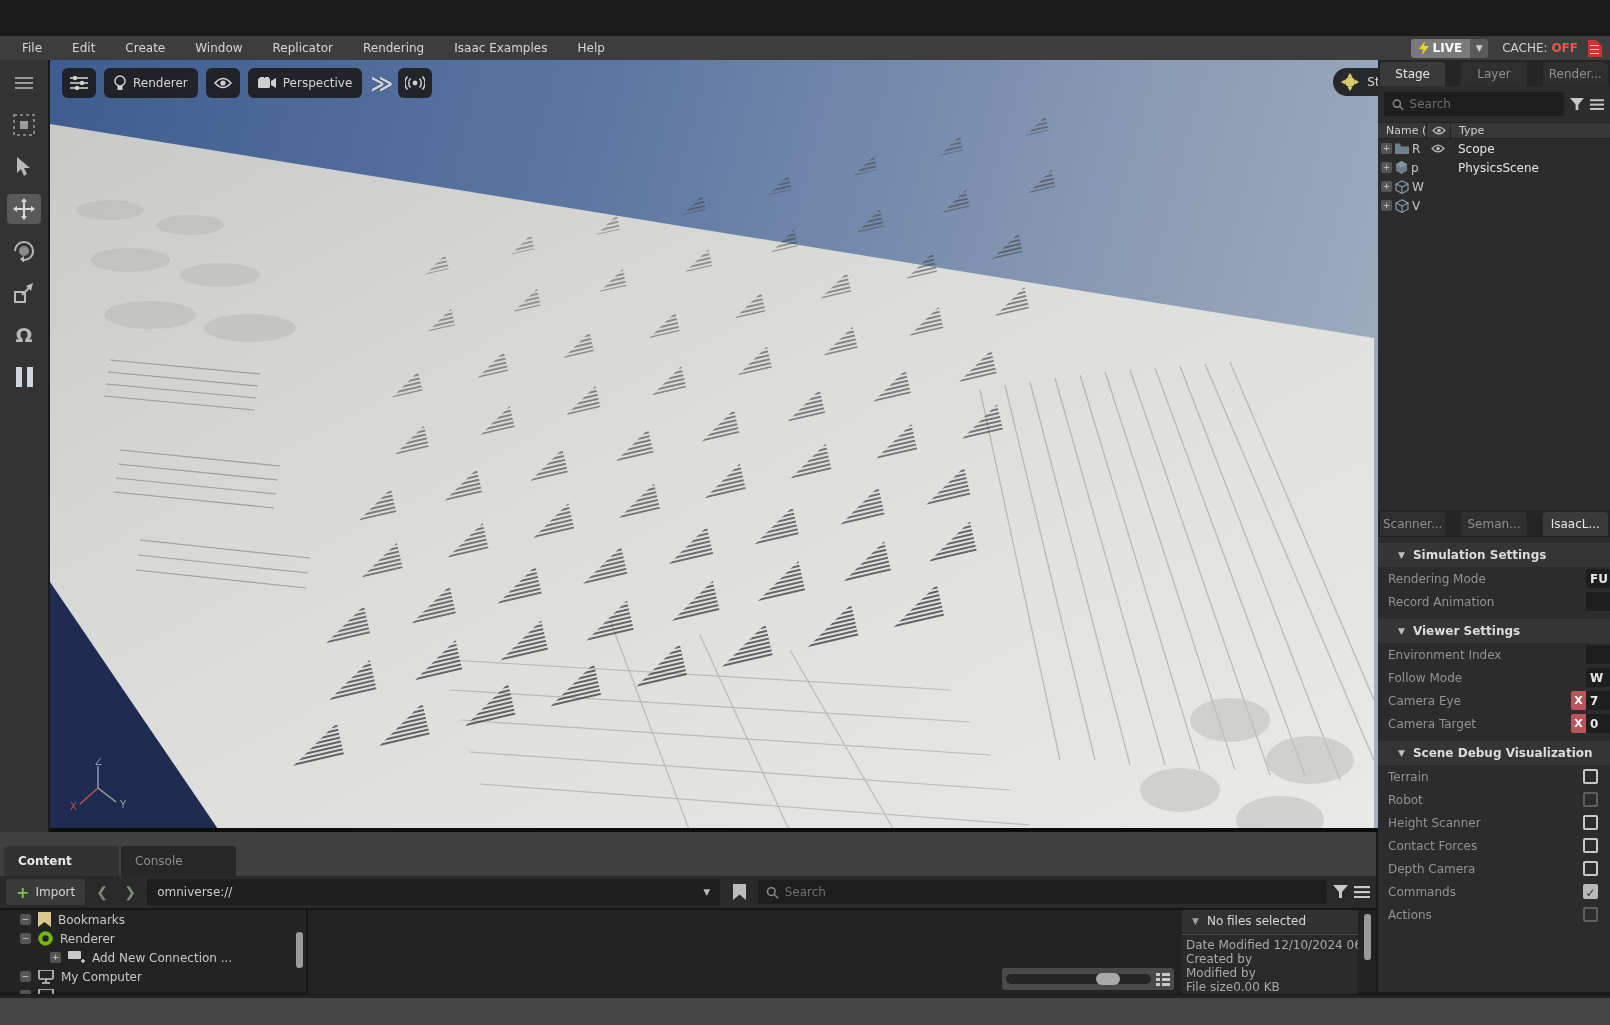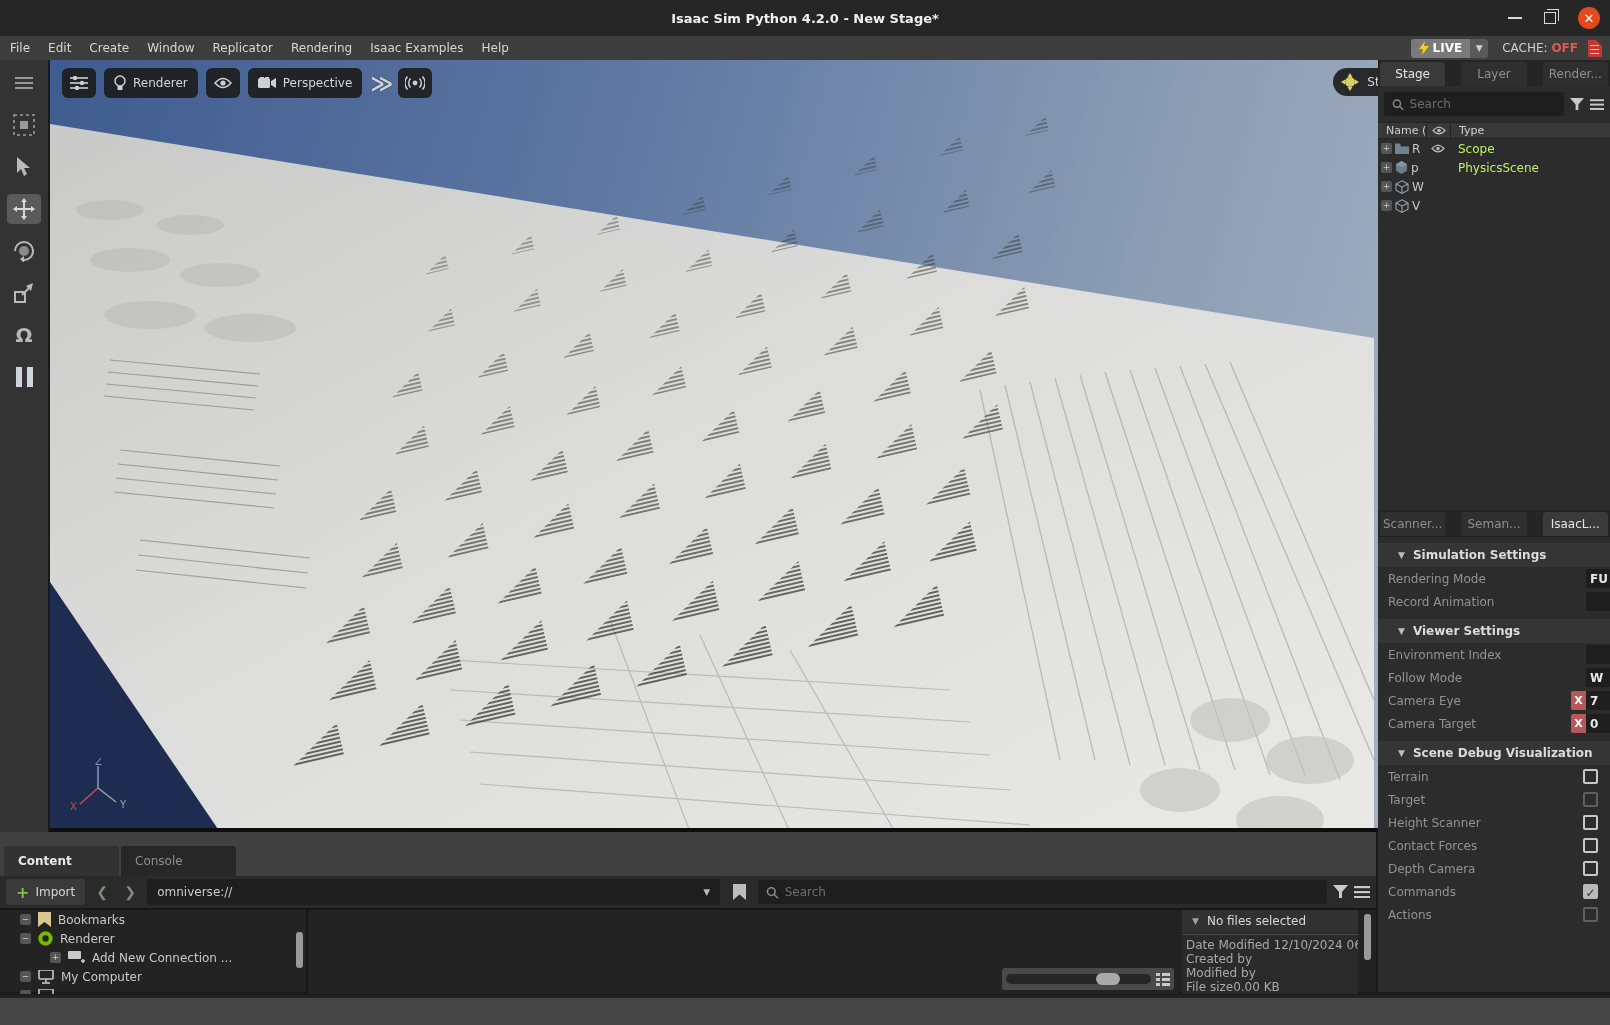--- a/index.html
+++ b/index.html
@@ -12,21 +12,21 @@
   .titlebar .title { position:absolute; left:0; right:0; text-align:center; font-weight:bold; font-size:13px; color:#f0f0f0; }
   .win-controls { position:absolute; right:10px; top:0; height:36px; display:flex; align-items:center; gap:22px; }
   .wc-min { width:14px; height:2px; background:#d8d8d8; }
   .wc-max { width:12px; height:12px; border:1.5px solid #d8d8d8; position:relative; }
   .wc-max:before { content:""; position:absolute; left:2px; top:-4px; width:11px; height:11px; border:1.5px solid #d8d8d8; border-bottom:none; border-left:none; }
   .wc-close { width:22px; height:22px; border-radius:50%; background:#e2491f; color:#fff; display:flex; align-items:center; justify-content:center; font-size:13px; font-weight:bold; }
 
   
   .menubar { position:absolute; left:0; top:36px; width:1610px; height:24px; background:#3d3d3d; display:flex; align-items:center; padding:0 10px; }
   .menubar .menus { display:flex; gap:18px; color:#d6d6d6; }
-  .menubar .menus span { cursor:default; }
+  .menubar .menus span { cursor:default;margin-left:12px; }
   .menubar-right { position:absolute; right:8px; top:0; height:24px; display:flex; align-items:center; gap:6px; }
   .live-btn { display:flex; align-items:center; gap:4px; background:#7a7a7a; border-radius:3px 0 0 3px; height:19px; padding:0 8px; color:#fff; font-weight:bold; }
   .live-dd { background:#5a5a5a; height:19px; width:18px; border-radius:0 3px 3px 0; display:flex; align-items:center; justify-content:center; color:#cfcfcf; font-size:9px; }
   .cache { color:#d0d0d0; margin-left:8px; }
   .cache .off { color:#e05a4e; font-weight:bold; }
   .doc-icon { width:14px; height:17px; background:#c3392f; position:relative; margin-left:4px; }
   .doc-icon:before { content:""; position:absolute; right:0; top:0; border:3px solid #3d3d3d; border-left-color:transparent; border-bottom-color:transparent; }
   .doc-icon:after { content:""; position:absolute; left:2px; top:5px; width:9px; height:1.5px; background:#f3d2ce; box-shadow:0 4px 0 #f3d2ce, 0 8px 0 #f3d2ce; }
 
   
@@ -63,21 +63,21 @@
   .search-box input { background:transparent; border:none; outline:none; color:#cfcfcf; width:100%; font-size:12px; font-family:inherit; }
   .search-box input::placeholder { color:#6e6e6e; }
   .tree-header { display:flex; background:#383838; height:17px; align-items:center; font-size:11px; color:#cfcfcf; border-top:1px solid #222; border-bottom:1px solid #222; }
   .th-name { width:48px; padding-left:8px; overflow:hidden; white-space:nowrap; }
   .th-eye { width:24px; display:flex; justify-content:center; border-left:1px solid #222; height:100%; align-items:center; }
   .th-type { flex:1; padding-left:8px; border-left:1px solid #222; height:100%; display:flex; align-items:center; }
   .stage-tree { height:371px; background:#2c2c2c; position:relative; overflow:hidden; }
   .st-row { display:flex; align-items:center; height:19px; }
   .st-cell-name { width:48px; display:flex; align-items:center; gap:3px; padding-left:3px; overflow:hidden; white-space:nowrap; color:#c6c6c6; }
   .st-cell-eye { width:24px; display:flex; justify-content:center; }
-  .st-cell-type { flex:1; padding-left:8px; color:#bef264; }
+  .st-cell-type { flex:1; padding-left:8px; color:#e5e5e5; }
   .expander { width:11px; height:11px; background:#555; border-radius:2px; color:#ccc; font-size:9px; line-height:11px; text-align:center; flex:none; }
 
   
   .isaac-body { background:#2c2c2c; height:452px; position:relative; overflow:hidden; border-top:1px solid #1f1f1f; }
   .section-h { display:flex; align-items:center; gap:8px; height:24px; background:#353535; color:#dcdcdc; padding-left:20px; font-weight:bold; font-size:12px; margin-top:6px; }
   .section-h .tri { color:#bdbdbd; font-size:9px; }
   .prow { display:flex; align-items:center; height:23px; padding:0 0 0 10px; color:#939393; position:relative; }
   .prow .plabel { flex:1; overflow:hidden; white-space:nowrap; }
   .val-field { background:#1e1e1e; height:19px; min-width:26px; display:flex; align-items:center; padding:0 4px; color:#e8e8e8; font-weight:bold; border-radius:2px 0 0 2px; }
   .xbadge { background:#b8575b; color:#fff; font-weight:bold; width:15px; height:19px; display:flex; align-items:center; justify-content:center; border-radius:2px 0 0 2px; font-size:11px; }
@@ -118,28 +118,20 @@
   .det-line { padding:0 0 0 4px; color:#a9a9a9; line-height:14px; white-space:nowrap; }
   .det-size { display:flex; justify-content:flex-start; padding-right:8px; }
 
   svg { display:block; }
 </style>
 </head>
 <body>
 
 <div class="window">
 
-  <div class="titlebar">
-    <div class="title">Isaac Sim Python 4.2.0 - New Stage*</div>
-    <div class="win-controls">
-      <div class="wc-min"></div>
-      <div class="wc-max"></div>
-      <div class="wc-close">✕</div>
-    </div>
-  </div>
 
   <div class="menubar">
     <div class="menus">
       <span>File</span>
       <span>Edit</span>
       <span>Create</span>
       <span>Window</span>
       <span>Replicator</span>
       <span>Rendering</span>
       <span>Isaac Examples</span>
@@ -700,21 +692,21 @@
 
       <div class="section-h">
         <span class="tri">▼</span>
         <span>Scene Debug Visualization</span>
       </div>
       <div class="prow">
         <span class="plabel">Terrain</span>
         <span class="cbx"></span>
       </div>
       <div class="prow">
-        <span class="plabel">Target</span>
+        <span class="plabel">Robot</span>
         <span class="cbx dim"></span>
       </div>
       <div class="prow">
         <span class="plabel">Height Scanner</span>
         <span class="cbx"></span>
       </div>
       <div class="prow">
         <span class="plabel">Contact Forces</span>
         <span class="cbx"></span>
       </div>

